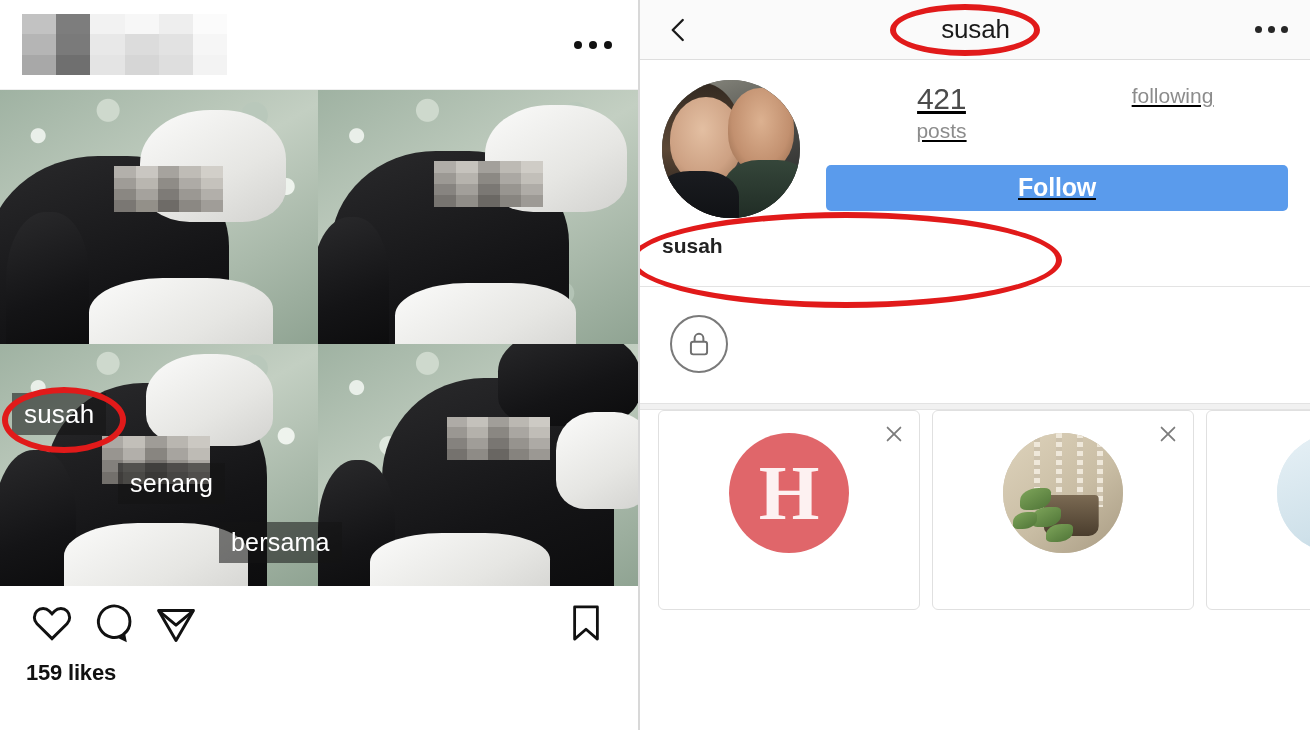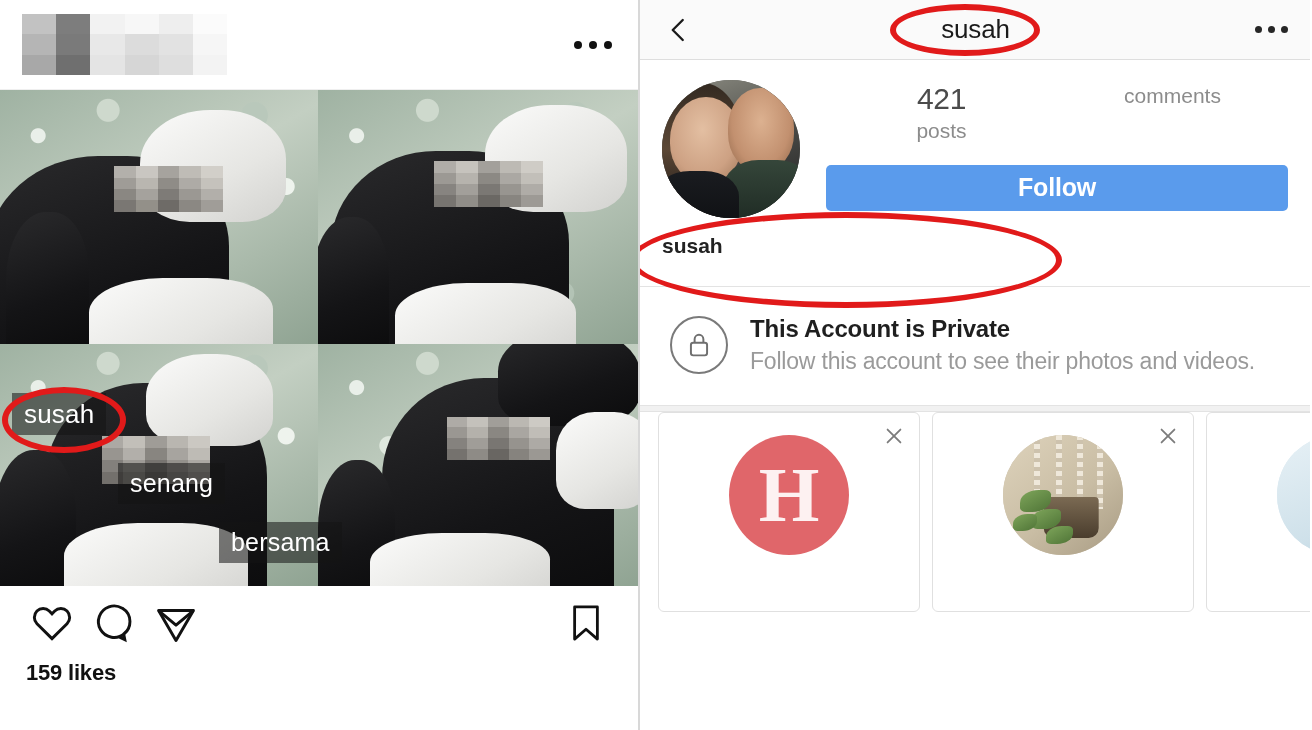--- a/index.html
+++ b/index.html
@@ -160,20 +160,21 @@
   .nav-dots span { width: 7px; height: 7px; border-radius: 50%; background: #262626; display: block; }
   .ellipse-nav-title {
     position: absolute;
     left: 250px; top: 4px; width: 150px; height: 52px;
   }
 
   .profile-top {
     display: flex;
     padding: 20px 22px 0 22px;
     gap: 26px;
+    text-decoration: underline;
   }
   .avatar {
     position: relative;
     width: 138px; height: 138px; min-width: 138px;
     border-radius: 50%;
     overflow: hidden;
     background: #6a6a66;
   }
   .avatar .av-bg { position: absolute; inset: 0;
     background: linear-gradient(160deg, #8e8e84 0%, #4a4a46 50%, #1d1f21 100%); }
@@ -517,43 +518,39 @@
         <div class="av-bodyR"></div>
         <div class="av-bodyL"></div>
       </div>
       <div class="profile-right">
         <div class="stats">
           <div class="stat">
             <div class="stat-num">421</div>
             <div class="stat-label">posts</div>
           </div>
           <div class="stat">
-            <div class="stat-label">comments</div>
+            <div class="stat-label">following</div>
           </div>
         </div>
         <div class="follow-btn">Follow</div>
       </div>
     </div>
 
     <div class="bio">
       <div class="bio-name">susah</div>
       <div class="ellipse ellipse-bio"></div>
     </div>
     <div class="bio-divider"></div>
 
     <div class="private-block">
       <div class="lock-circle">
         <svg width="28" height="30" viewBox="0 0 24 26" fill="none" stroke="#6f6f6f" stroke-width="1.7">
           <rect x="5" y="11" width="14" height="11" rx="2"></rect>
           <path d="M8.2 11V8a3.8 3.8 0 0 1 7.6 0v3"></path>
         </svg>
-      </div>
-      <div>
-        <div class="private-title">This Account is Private</div>
-        <div class="private-sub">Follow this account to see their photos and videos.</div>
       </div>
     </div>
 
     <div class="suggest-divider"></div>
 
 
     <div class="suggest-row">
 
       <div class="sug-card">
         <div class="sug-x">

